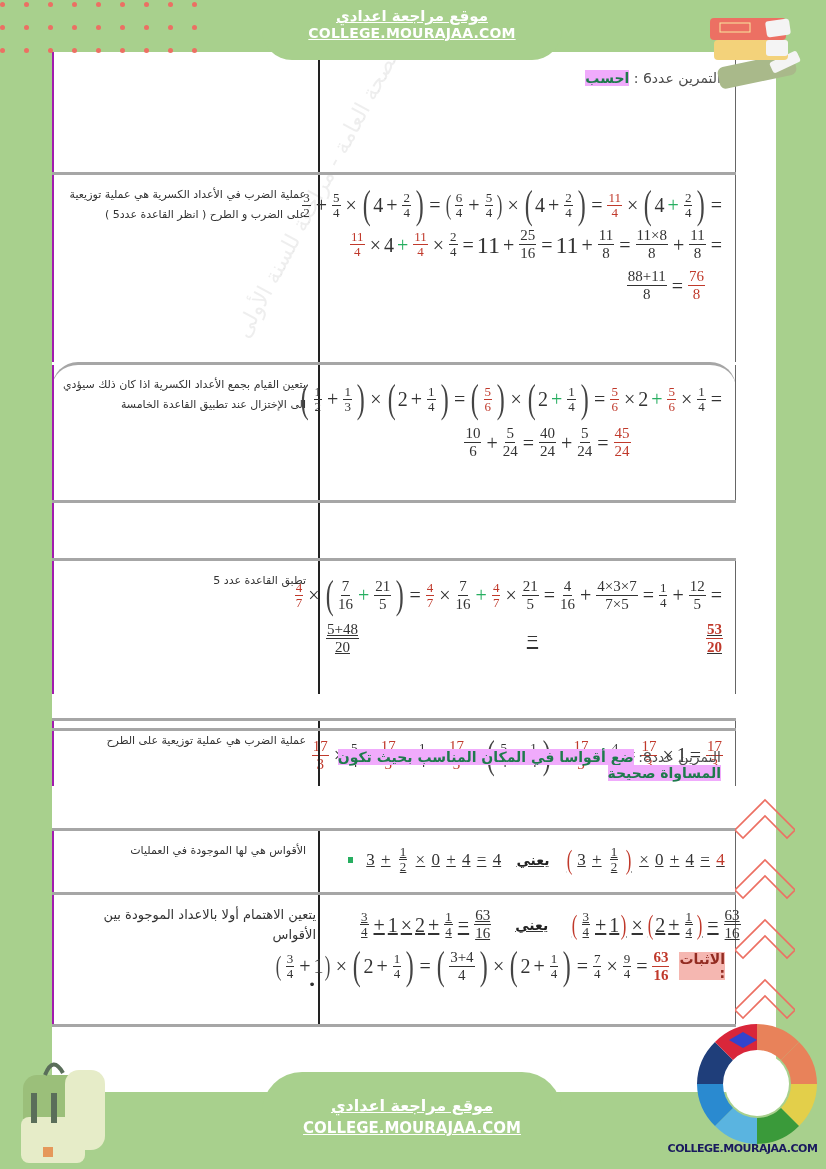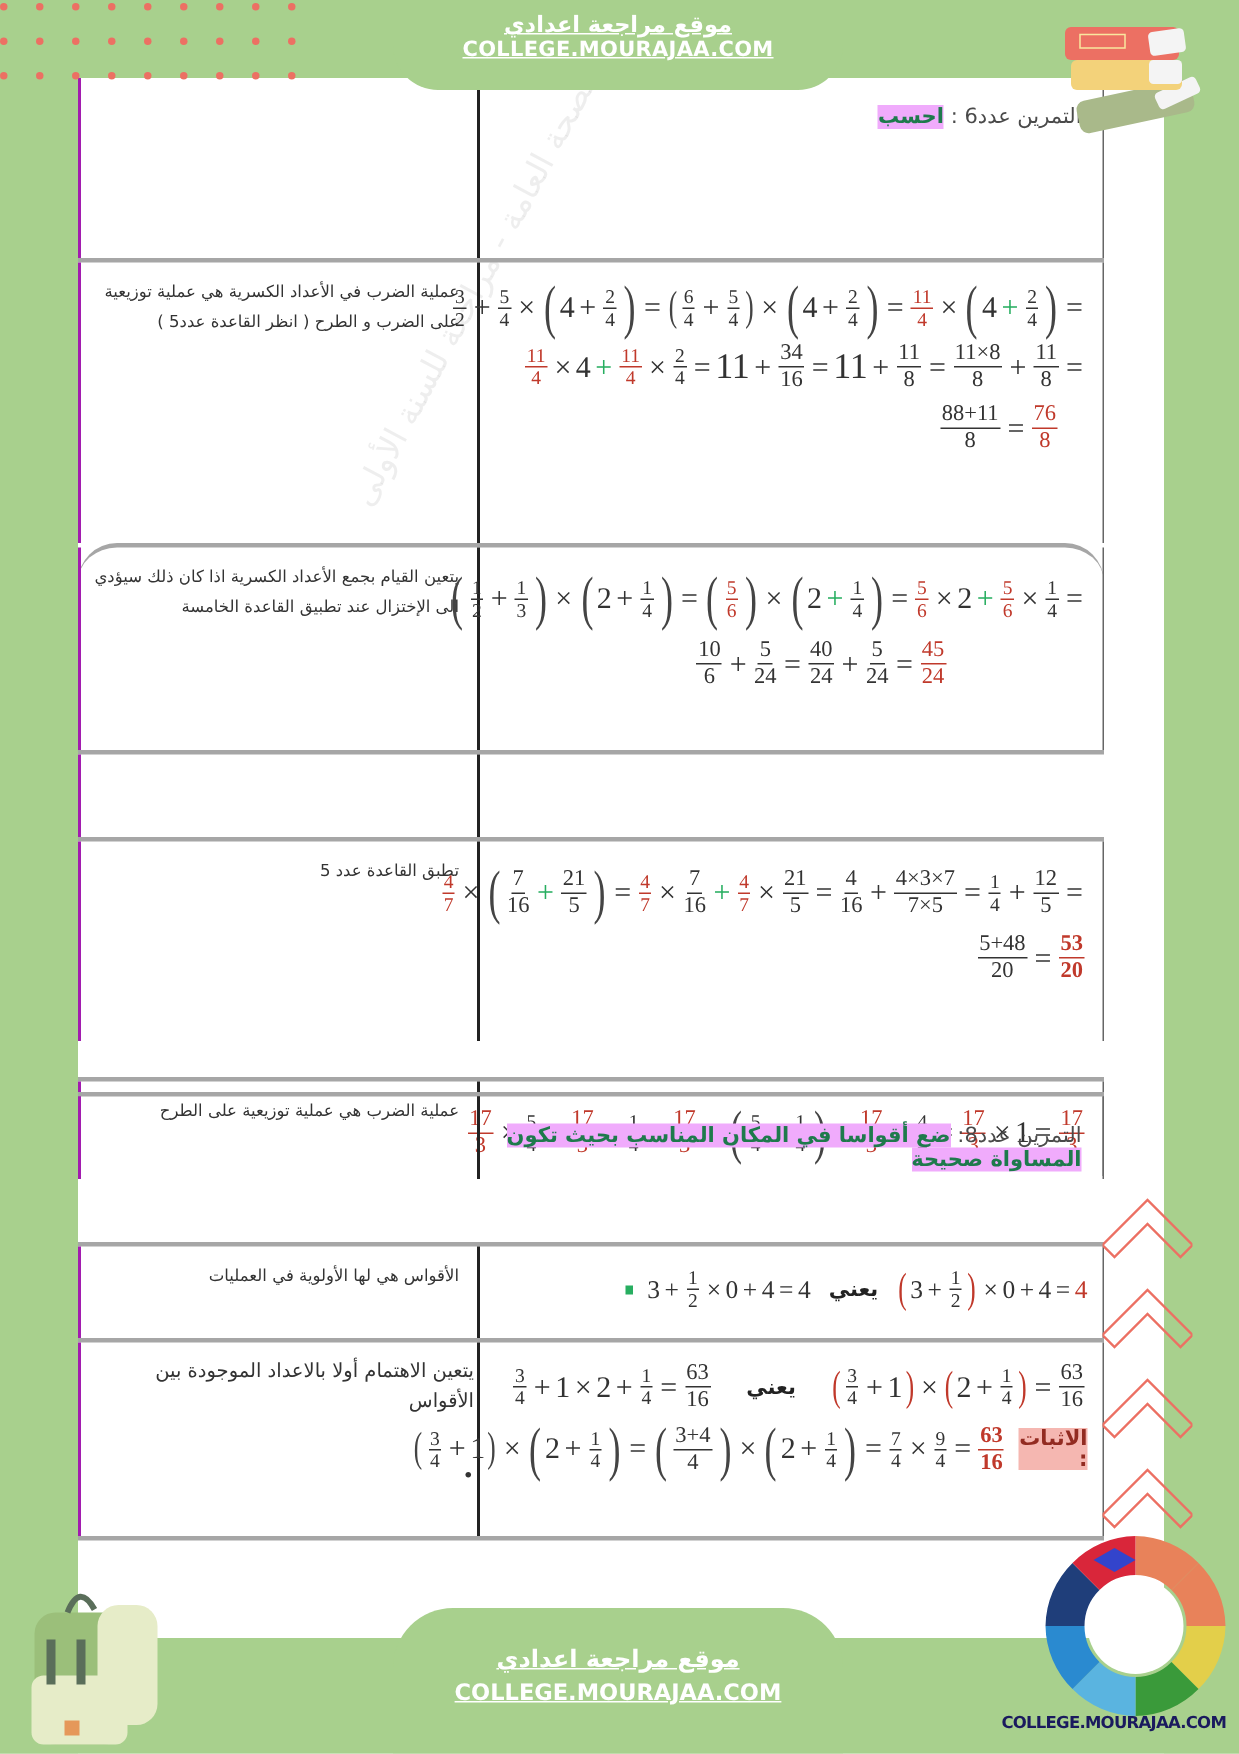--- a/index.html
+++ b/index.html
@@ -91,21 +91,21 @@
 
   
   .math {
     font-family: "Liberation Serif", serif;
     font-size: 20px; color: #333;
     display: flex; align-items: center; flex-wrap: nowrap;
     line-height: 1;
   }
   .math.rtl-end { justify-content: flex-end; }
   .math.center { justify-content: center; }
-  .math.start { justify-content: flex-end; }
+  .math.start { justify-content: space-between; text-decoration: underline; }
   .frac {
     display: inline-flex; flex-direction: column; align-items: center;
     margin: 0 2px; font-size: 13px; vertical-align: middle;
   }
   .frac .num { padding: 0 1px; border-bottom: 1.5px solid currentColor; line-height: 14px; }
   .frac .den { line-height: 14px; }
   .frac.big { font-size: 15px; }
   .frac.big .num, .frac.big .den { line-height: 17px; }
   .red { color: #c0392b; }
   .green { color: #27ae60; }
@@ -204,21 +204,21 @@
       <span class="frac red">
           <span class="num">11</span>
           <span class="den">4</span>
         </span><span class="op">×</span>
       <span class="frac">
           <span class="num">2</span>
           <span class="den">4</span>
         </span><span class="op">=</span>
       <span style="font-size:24px">11</span><span class="op">+</span>
       <span class="frac big">
-          <span class="num">34</span>
+          <span class="num">25</span>
           <span class="den">16</span>
         </span><span class="op">=</span>
       <span style="font-size:24px">11</span><span class="op">+</span>
       <span class="frac big">
           <span class="num">11</span>
           <span class="den">8</span>
         </span><span class="op">=</span>
       <span class="frac big">
           <span class="num">11×8</span>
           <span class="den">8</span>
@@ -457,21 +457,21 @@
   <div class="col-right">
     <div class="exercise-title" style="padding-top:12px;">
       <span>التمرين عدد8:</span>
       <span class="hl">ضع أقواسا في المكان المناسب بحيث تكون المساواة صحيحة</span>
     </div>
   </div>
 </div>
 
 <div class="row" style="top:828px;height:64px;">
   <div class="col-left">
-    <span>الأقواس هي لها الأولوية في العمليات</span>
+    <span>الأقواس هي لها الموجودة في العمليات</span>
   </div>
   <div class="col-right">
     <div class="math start" style="margin-top:8px;padding-left:18px;font-size:17px;">
       <span class="bullet"></span>
       3<span class="op">+</span><span class="frac">
           <span class="num">1</span>
           <span class="den">2</span>
         </span><span class="op">×</span>0<span class="op">+</span>4<span class="op">=</span>4
       <span class="arab-inline">يعني</span>
       <span class="paren sm red">(</span>3<span class="op">+</span><span class="frac">

